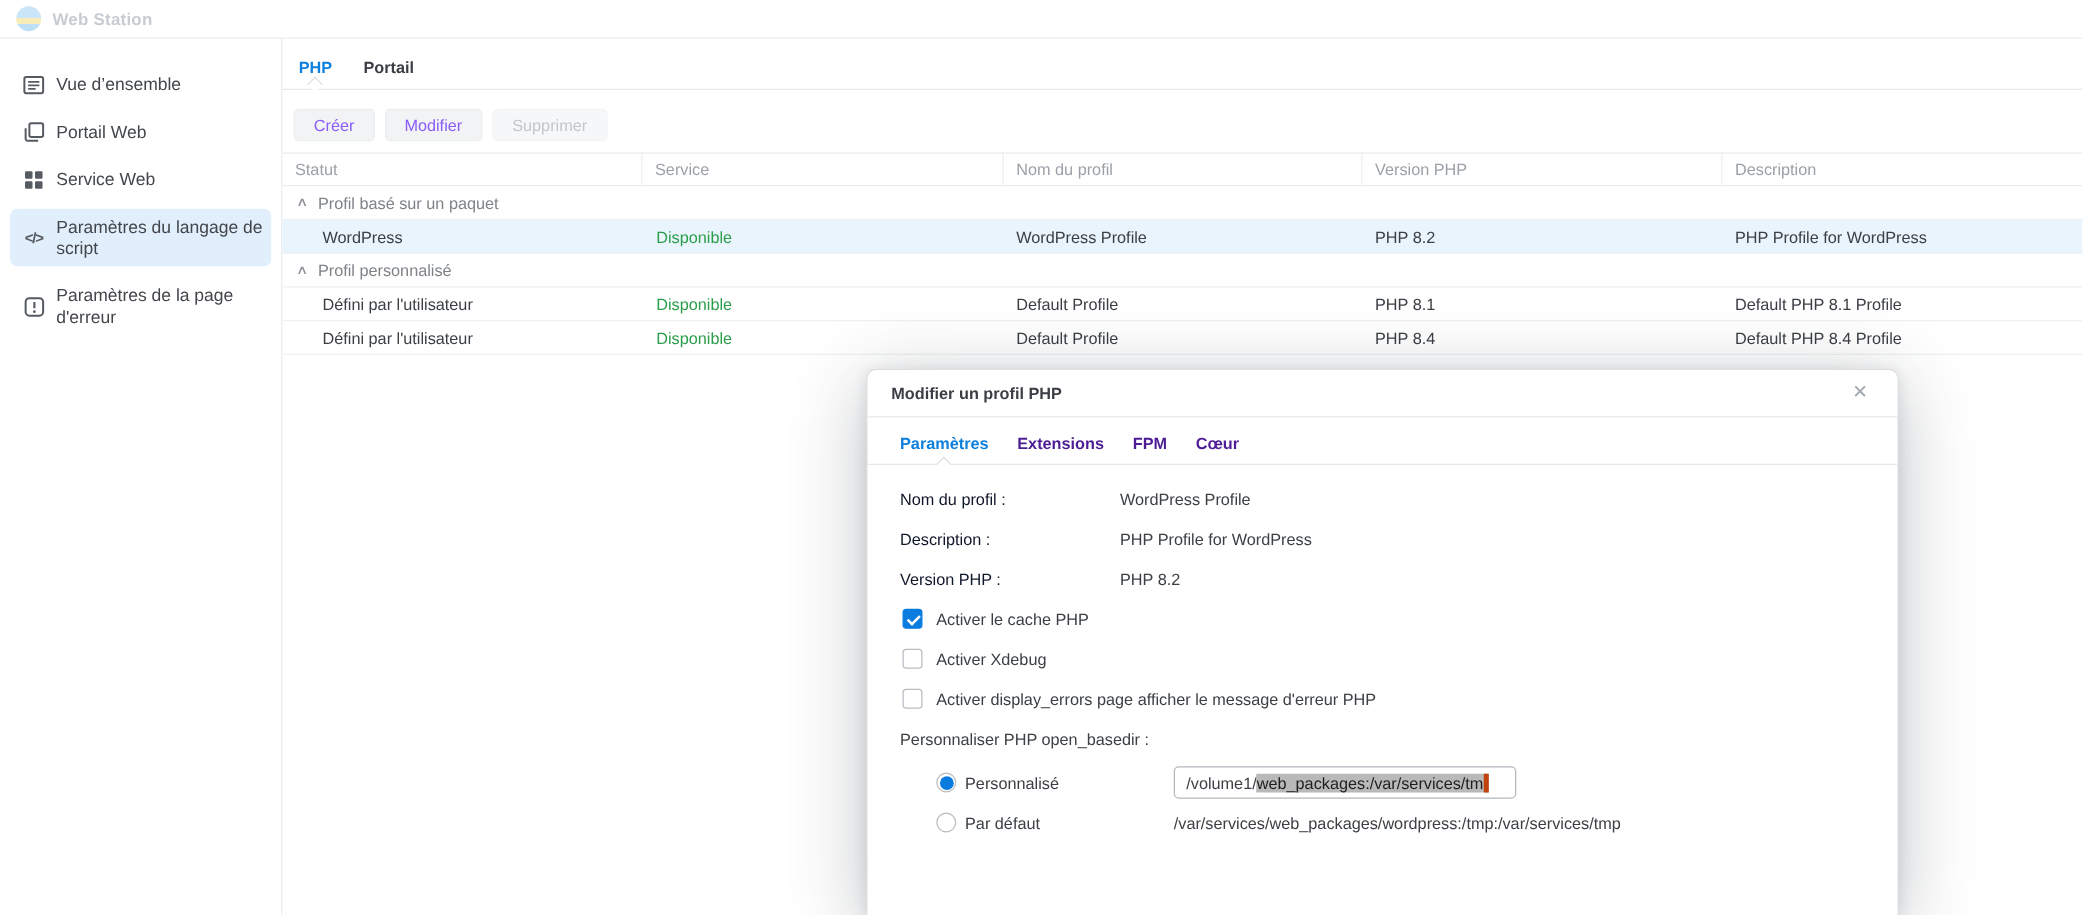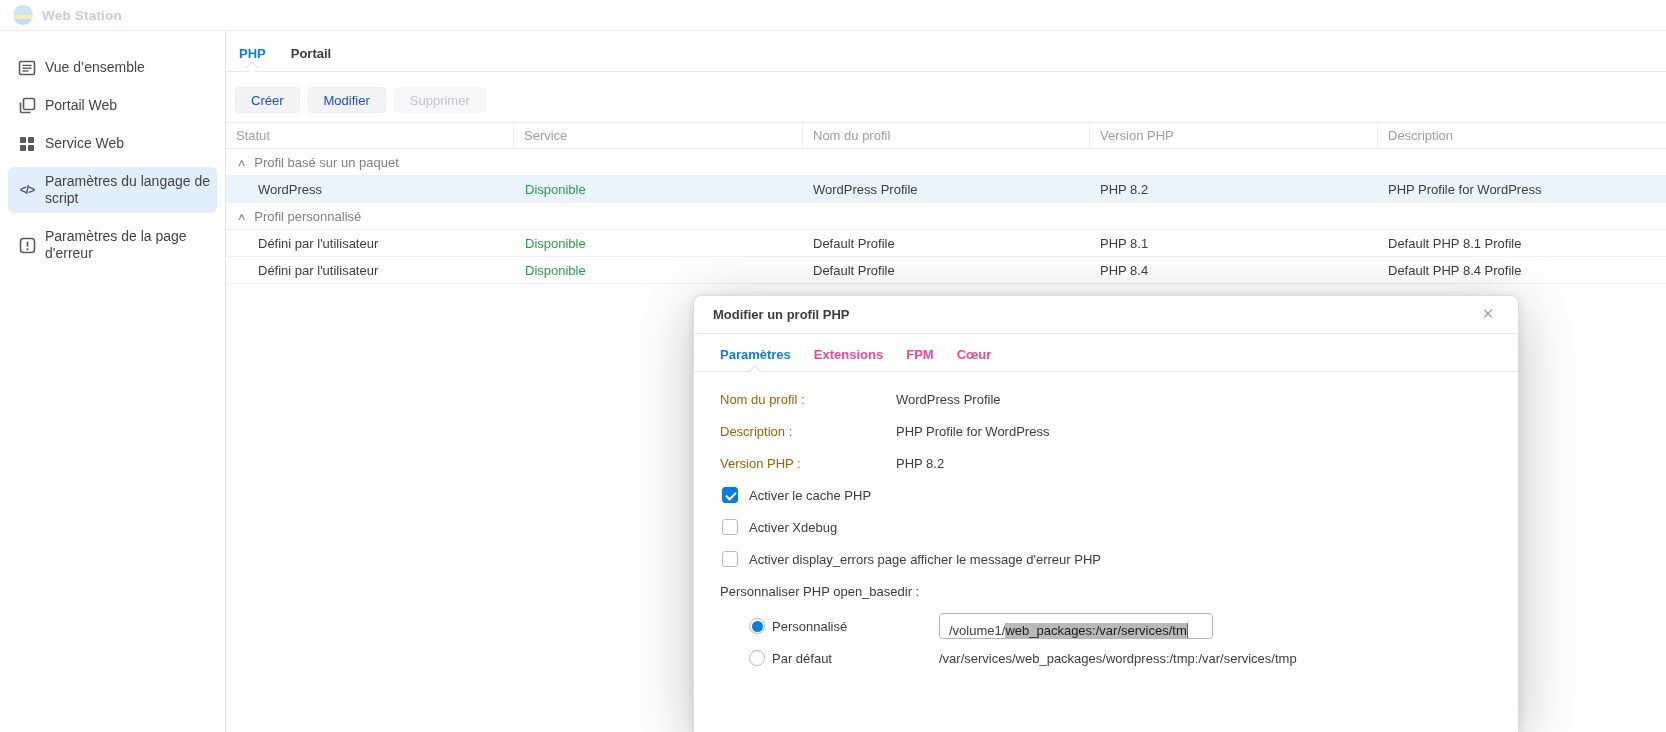--- a/index.html
+++ b/index.html
@@ -29,21 +29,21 @@
   .main { position:absolute; left:226px; top:31px; width:1440px; height:701px; background:#fff; }
 
   .tabs-row { padding:15px 0 4px 13px; border-bottom:1px solid #e6e8ea; display:flex; gap:25px; height:41px; position:relative; }
   .tab { font-weight:bold; font-size:13px; color:#3a3e44; padding-bottom:8px; position:relative; cursor:pointer; }
   .tab.active { color:#0d7fdc; }
   .notch { position:absolute; left:50%; bottom:-5px; width:9px; height:9px; background:#fff;
     border-left:1px solid #dcdee0; border-top:1px solid #dcdee0; transform:translateX(-50%) rotate(45deg); }
 
   .toolbar { margin:15px 0 0 9px; display:flex; gap:8px; height:26px; }
   .btn { height:26px; padding:0 15px; background:#f1f3f5; border:1px solid #eceef0; border-radius:4px;
-    font-size:13px; color:#1d4ed8; font-family:inherit; cursor:pointer; }
+    font-size:13px; color:#8b5cf6; font-family:inherit; cursor:pointer; }
   .btn.disabled { color:#c1c6cc; background:#f6f7f9; border-color:#f3f4f6; cursor:default; }
 
   
   .table { margin-top:9px; width:1440px; }
   .thead { display:flex; height:27px; align-items:center; border-top:1px solid #e9ebed;
     border-bottom:1px solid #e9ebed; color:#9ba1a7; }
   .th, .td { padding-left:10px; white-space:nowrap; overflow:hidden; }
   .c0 { width:289px; } .c1 { width:288px; } .c2 { width:287px; } .c3 { width:288px; } .c4 { flex:1; }
   .th { height:27px; line-height:27px; border-right:1px solid #eceef0; }
   .th.c4 { border-right:none; }
@@ -58,47 +58,47 @@
   
   .dialog { position:absolute; left:693px; top:295px; width:826px; height:437px; background:#fff;
     border:1px solid #dcdee0; border-bottom:none; border-radius:8px 8px 0 0;
     box-shadow:0 12px 60px rgba(40,50,60,.30), 0 2px 10px rgba(40,50,60,.12); }
   .dlg-titlebar { position:relative; height:38px; border-bottom:1px solid #e6e8ea;
     display:flex; align-items:center; padding-left:19px; }
   .dlg-title { font-weight:bold; font-size:13px; color:#3a3e44; }
   .dlg-close { position:absolute; right:20px; top:8px; font-size:15px; color:#a2a7ad; cursor:pointer;
     width:20px; height:20px; text-align:center; line-height:20px; }
   .dlg-tabs { display:flex; gap:23px; padding:13px 26px 0 26px; border-bottom:1px solid #e6e8ea; height:38px; position:relative; }
-  .dlg-tab { font-weight:bold; font-size:13px; color:#ec4899; padding-bottom:9px; position:relative; cursor:pointer; }
+  .dlg-tab { font-weight:bold; font-size:13px; color:#4c1d95; padding-bottom:9px; position:relative; cursor:pointer; }
   .dlg-tab.active { color:#0d7fdc; }
   .dlg-body { padding:17px 26px 0 26px; }
 
   .field-row { display:flex; height:20px; margin-bottom:12px; align-items:center; }
-  .field-label { width:176px; color:#a16207; }
+  .field-label { width:176px; color:#0f172a; }
   .field-value { color:#3c4045; }
 
   .check-row { display:flex; height:20px; margin-bottom:12px; align-items:center; cursor:pointer; }
   .checkbox { width:16px; height:16px; border:1px solid #b8bcc1; border-radius:3px; background:#fff;
     margin:0 11px 0 2px; position:relative; flex:0 0 16px; }
   .checkbox.on { background:#0a7ce0; border-color:#0a7ce0; }
   .checkbox.on::after { content:""; position:absolute; left:3px; top:3.5px; width:8px; height:4px;
     border-left:2px solid #fff; border-bottom:2px solid #fff; transform:rotate(-45deg); }
 
   .plain-label-row { height:20px; margin-bottom:12px; display:flex; align-items:center;text-align:center; }
 
   .radio-row { display:flex; align-items:center; height:26px; margin-bottom:6px; margin-left:29px; }
   .radio { width:16px; height:16px; border:1px solid #b8bcc1; border-radius:50%; background:#fff;
     margin-right:7px; position:relative; flex:0 0 16px; cursor:pointer; }
   .radio.on::after { content:""; position:absolute; left:1.5px; top:1.5px; width:11px; height:11px;
     border-radius:50%; background:#0a7ce0; }
   .radio-label { width:167px; color:#3c4045; cursor:pointer; }
   .basedir-input { width:274px; height:26px; border:1px solid #b4b8bd; border-radius:4px; background:#fff;
-    padding:0 15px 0 9px; display:flex; align-items:flex-end; white-space:nowrap; overflow:hidden;
+    padding:0 15px 0 9px; display:flex; align-items:center; white-space:nowrap; overflow:hidden;
     font-size:13px; color:#3c4045; }
-  .sel-text { background:#b9b9b9; color:#1e1e1e; border-right:1px solid #c2410c; }
+  .sel-text { background:#b9b9b9; color:#1e1e1e; border-right:4px solid #c2410c; }
   .default-path { color:#3c4045; }
 </style>
 </head>
 <body>
 
 <div class="app">
 
   <div class="app-header">
     <span class="app-icon"></span>
     <span class="app-title">Web Station</span>

